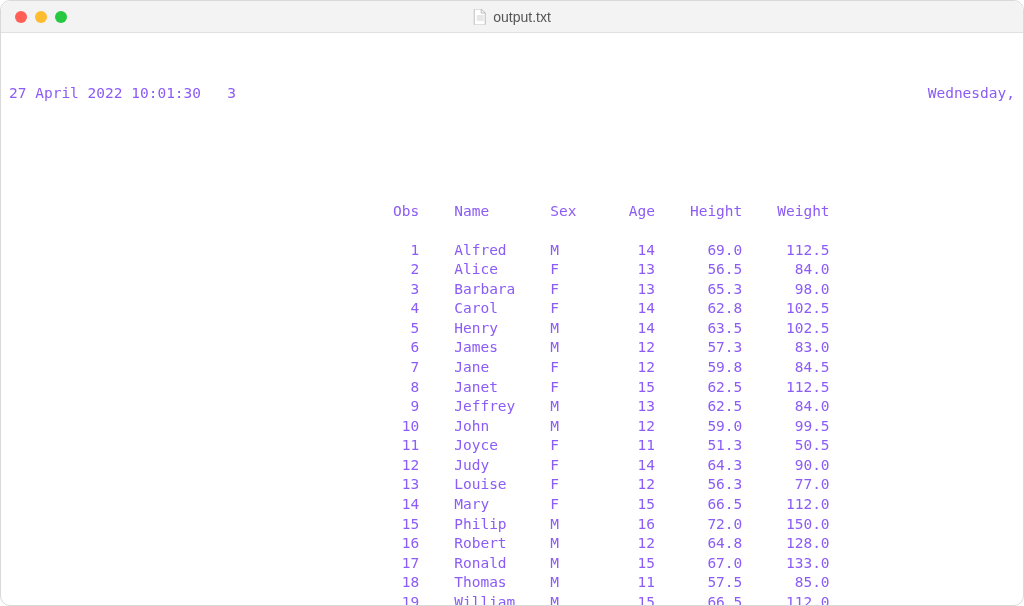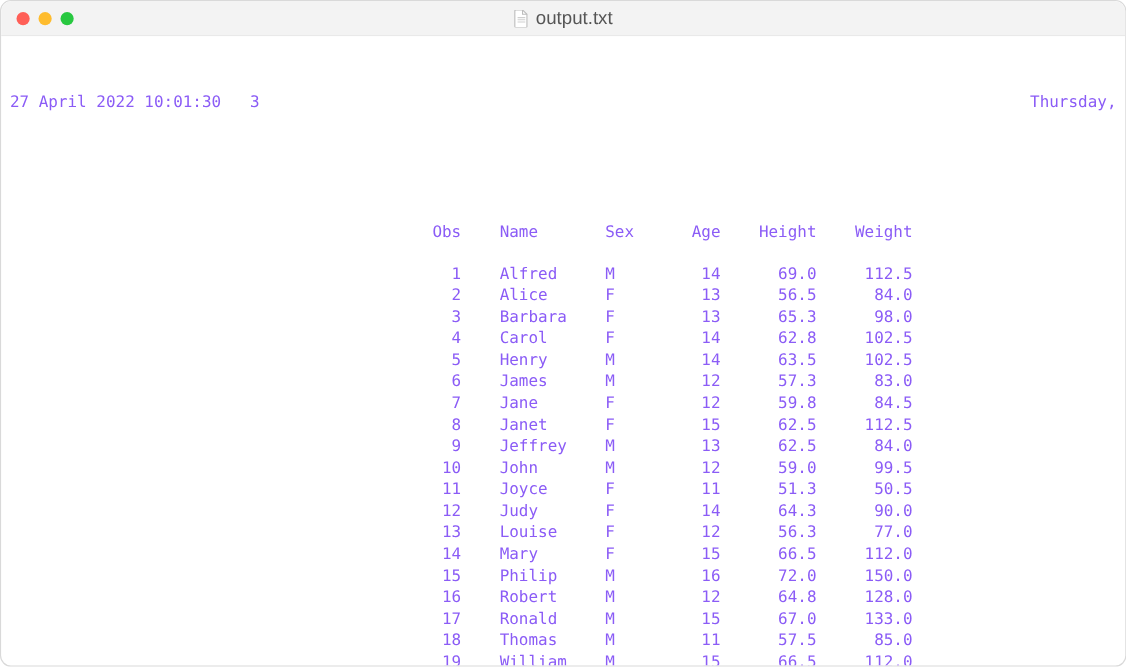--- a/index.html
+++ b/index.html
@@ -36,21 +36,21 @@
     .tl.yellow { background: #febc2e; }
     .tl.green { background: #28c840; }
     .title-center {
       position: absolute;
       left: 50%;
       transform: translateX(-50%);
       display: flex;
       align-items: center;
       gap: 6px;
       color: #555;
-      font-size: 17px;
+      font-size: 14px;
       font-weight: 500;
     }
     .doc-icon {
       width: 14px;
       height: 16px;
       display: inline-block;
     }
     .content {
       padding: 12px 8px 0 8px;
       font-family: "SF Mono", Menlo, Consolas, monospace;
@@ -86,21 +86,21 @@
         <line x1="3.5" y1="11" x2="10.5" y2="11" stroke="#cfcfcf" stroke-width="1"></line>
       </svg>
     </span>
     <span>output.txt</span>
   </div>
 </div>
 
 <div class="content">
   <div class="topline">
     <span><span>27 April 2022 10:01:30</span>   <span>3</span></span>
-    <span>Thursday,</span>
+    <span>Wednesday,</span>
   </div>
   <div> </div>
   <div id="table-area">                                            Obs    Name       Sex      Age    Height    Weight
 
                                               1    Alfred     M         14      69.0     112.5
                                               2    Alice      F         13      56.5      84.0
                                               3    Barbara    F         13      65.3      98.0
                                               4    Carol      F         14      62.8     102.5
                                               5    Henry      M         14      63.5     102.5
                                               6    James      M         12      57.3      83.0

